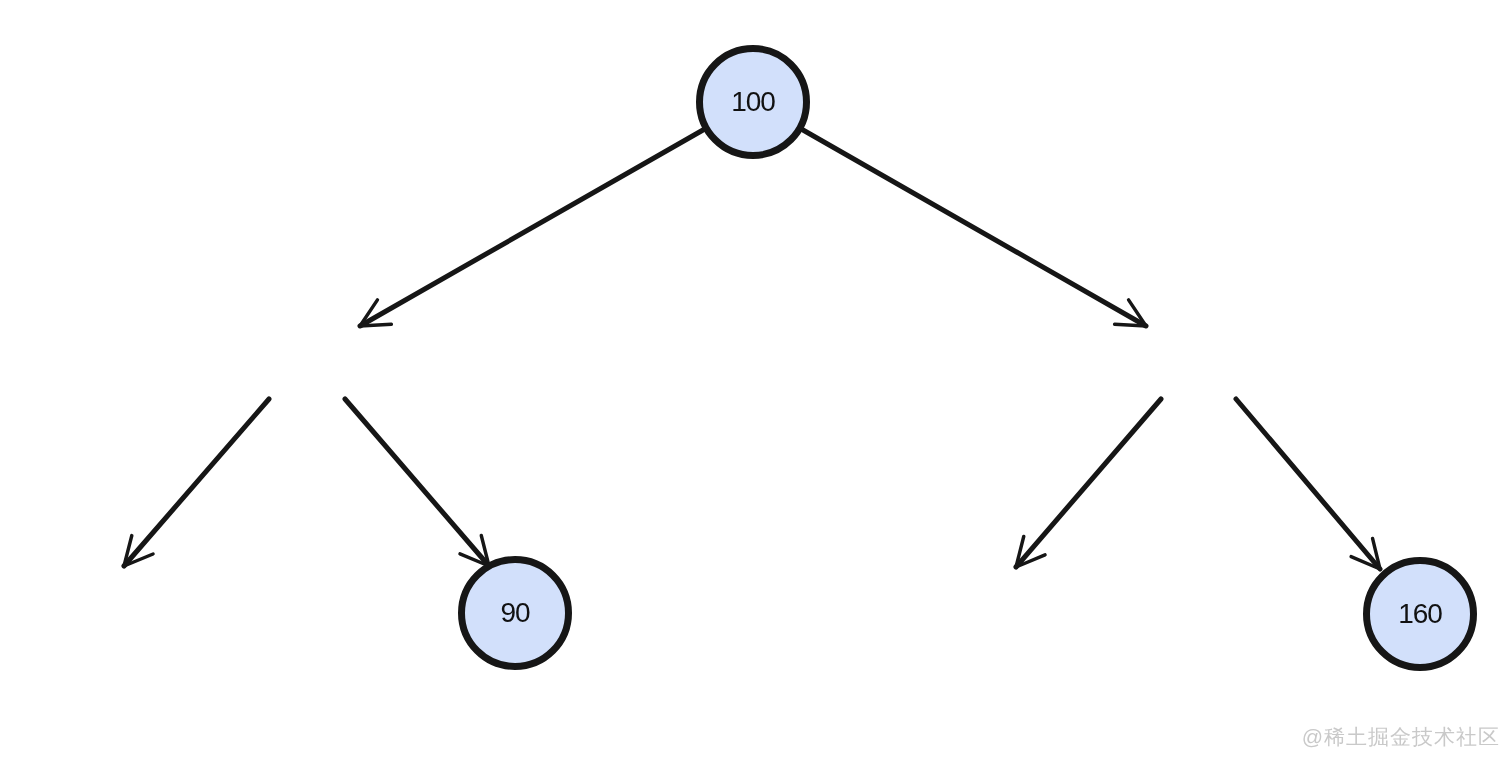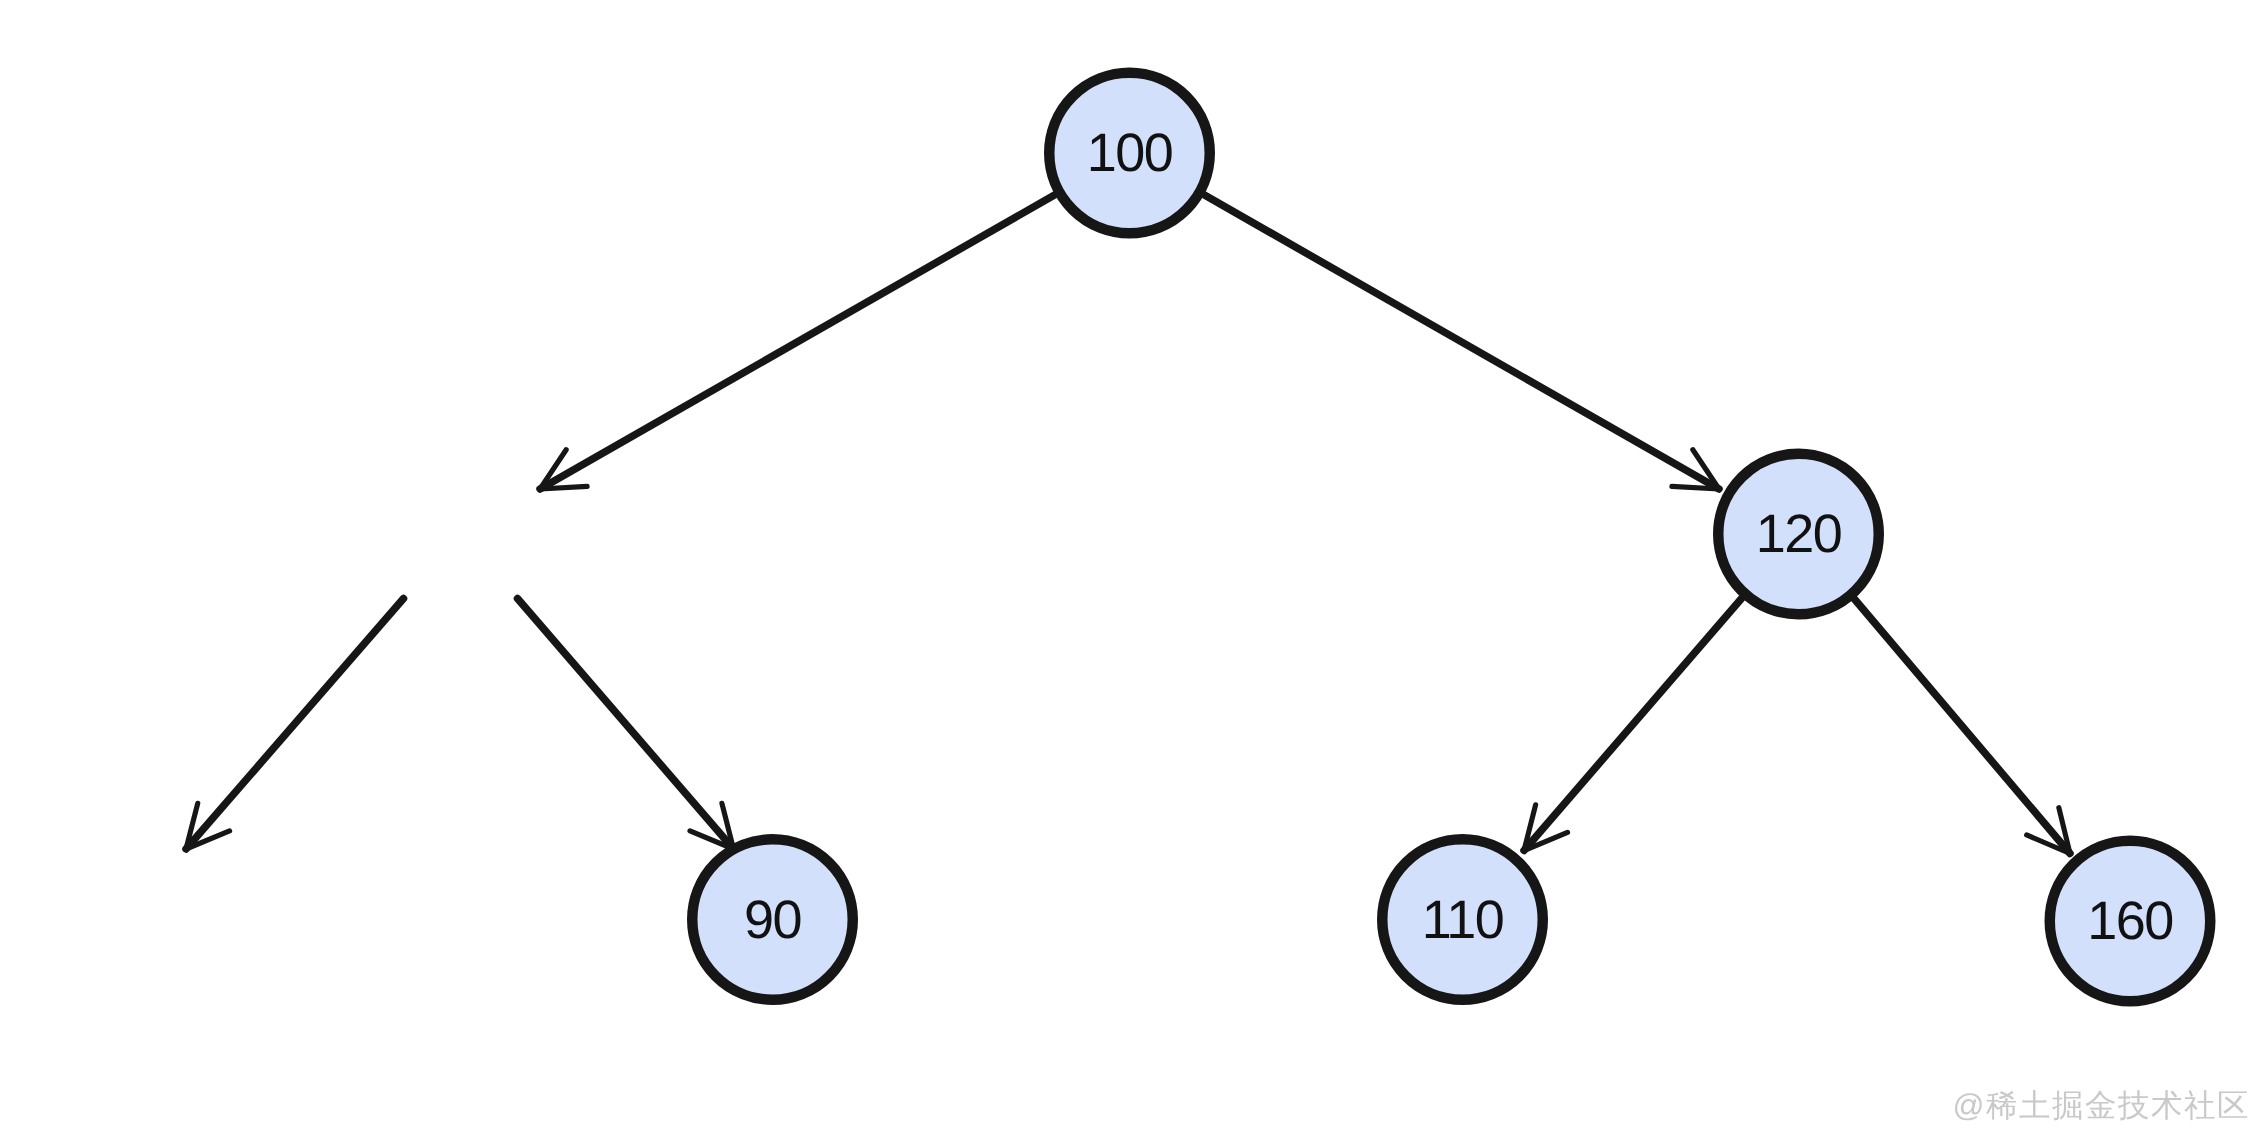--- a/index.html
+++ b/index.html
@@ -36,21 +36,21 @@
     position: absolute;
     width: 114px; height: 114px;
     border: 7px solid var(--node-border);
     border-radius: 50%;
     background: var(--node-fill);
     display: flex;
     align-items: center;
     justify-content: center;
   }
   .node-label {
-    font-size: 36px;
+    font-size: 28px;
     letter-spacing: -1px;
     color: var(--text);
     line-height: 1;
   }
   .n100 { left: 696px; top: 45px;  }
   .n80  { left: 250px; top: 299px; }
   .n120 { left: 1142px; top: 299px; }
   .n60  { left: 26px;  top: 556px; }
   .n90  { left: 458px; top: 556px; }
   .n110 { left: 918px; top: 556px; }
@@ -79,27 +79,21 @@
     <line x1="803" y1="130" x2="1146" y2="326" marker-end="url(#arrow-open)"></line>
     <line x1="269" y1="399" x2="124" y2="566" marker-end="url(#arrow-open)"></line>
     <line x1="345" y1="399" x2="489" y2="566" marker-end="url(#arrow-open)"></line>
     <line x1="1161" y1="399" x2="1016" y2="567" marker-end="url(#arrow-open)"></line>
     <line x1="1236" y1="399" x2="1380" y2="569" marker-end="url(#arrow-open)"></line>
   </svg>
 
   <div class="node n100">
     <span class="node-label">100</span>
   </div>
-  <div class="node n120">
-    <span class="node-label">120</span>
-  </div>
   <div class="node n90">
     <span class="node-label">90</span>
-  </div>
-  <div class="node n110">
-    <span class="node-label">110</span>
   </div>
   <div class="node n130">
     <span class="node-label">160</span>
   </div>
 
   <div class="watermark">@稀土掘金技术社区</div>
 </div>
 
 </body></html>

